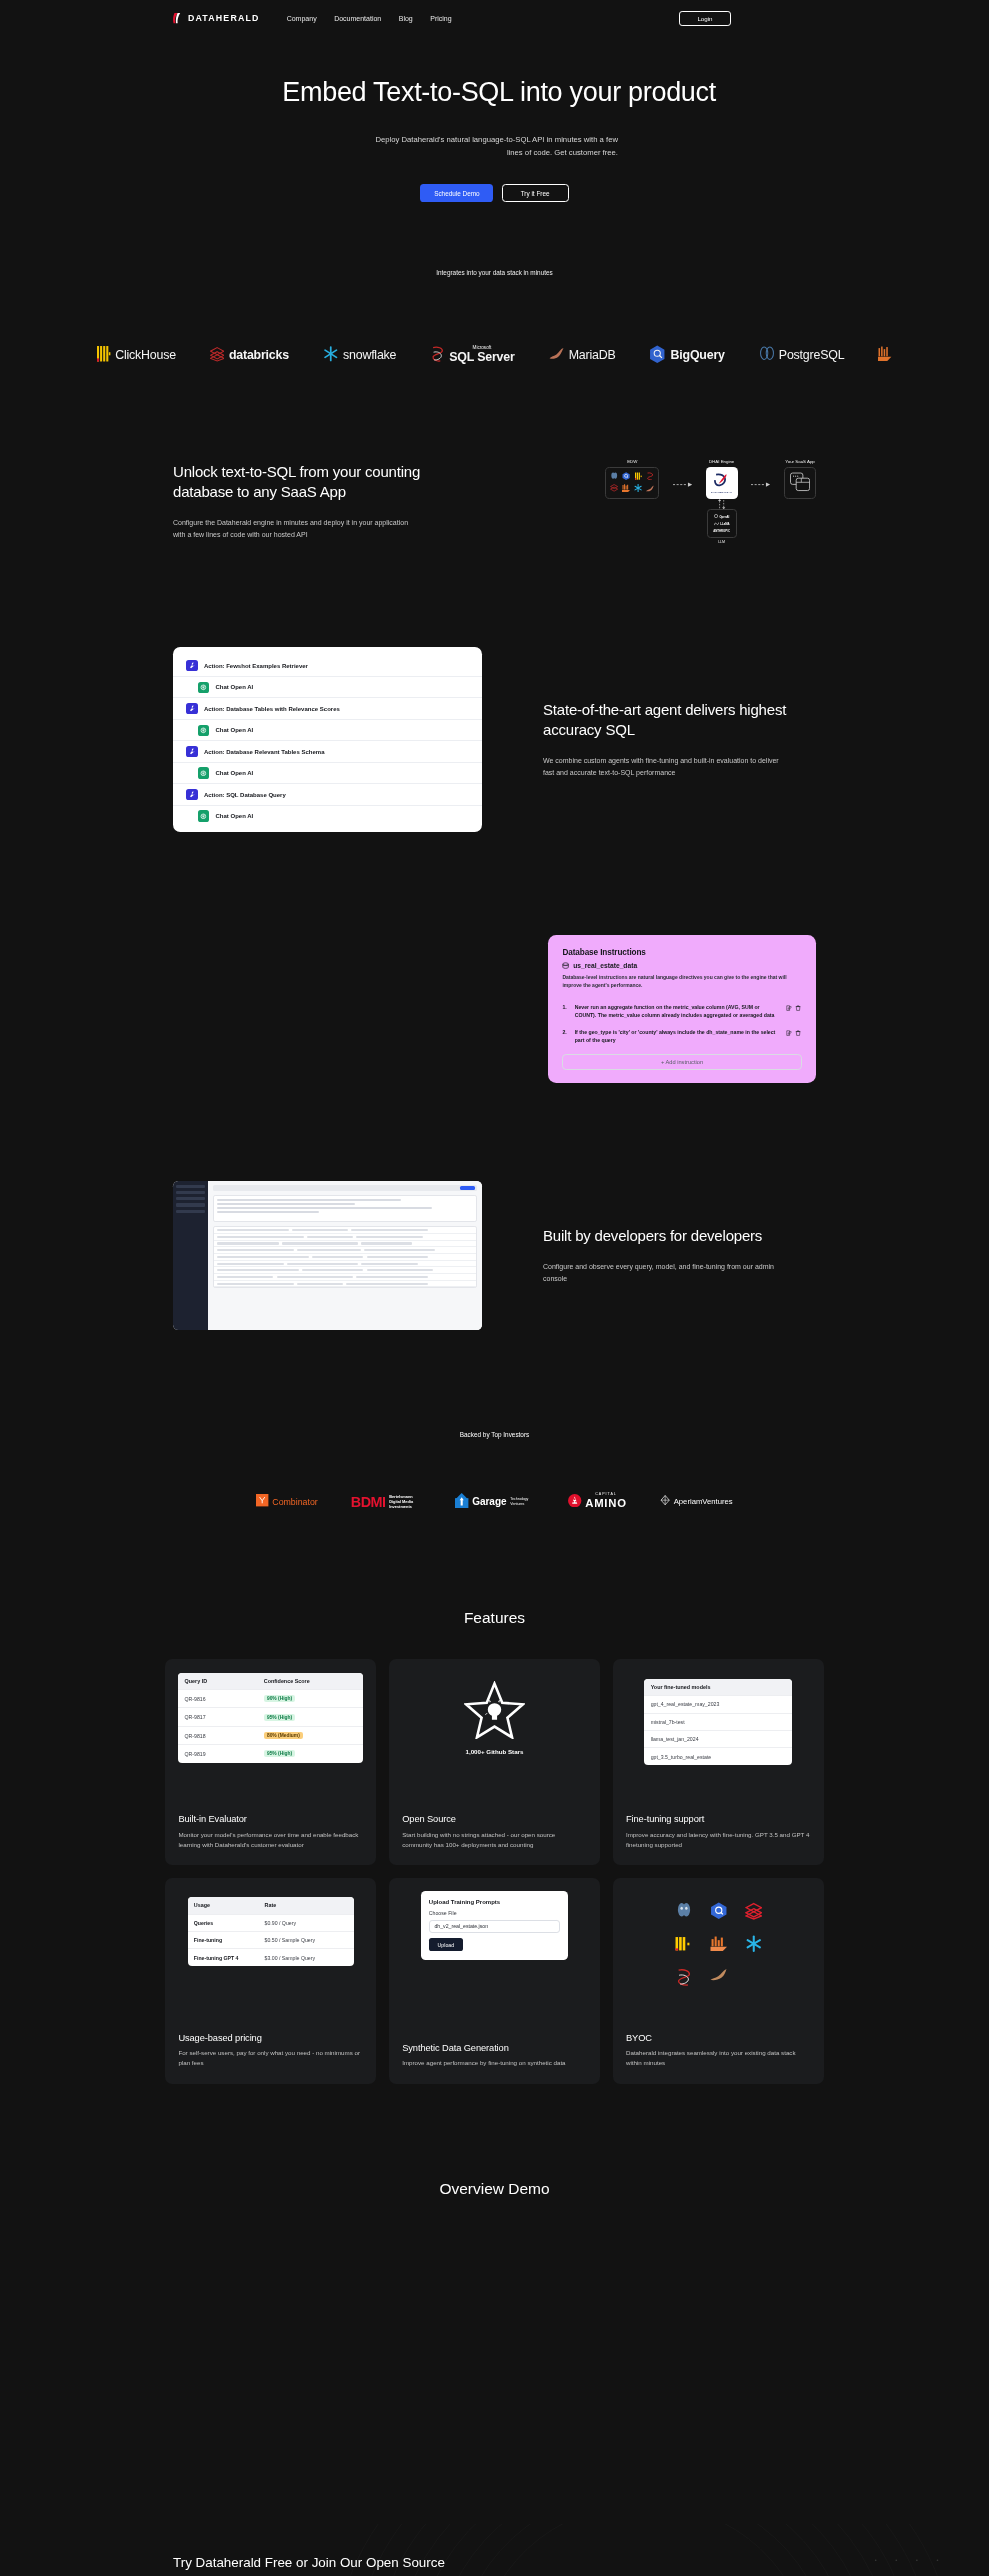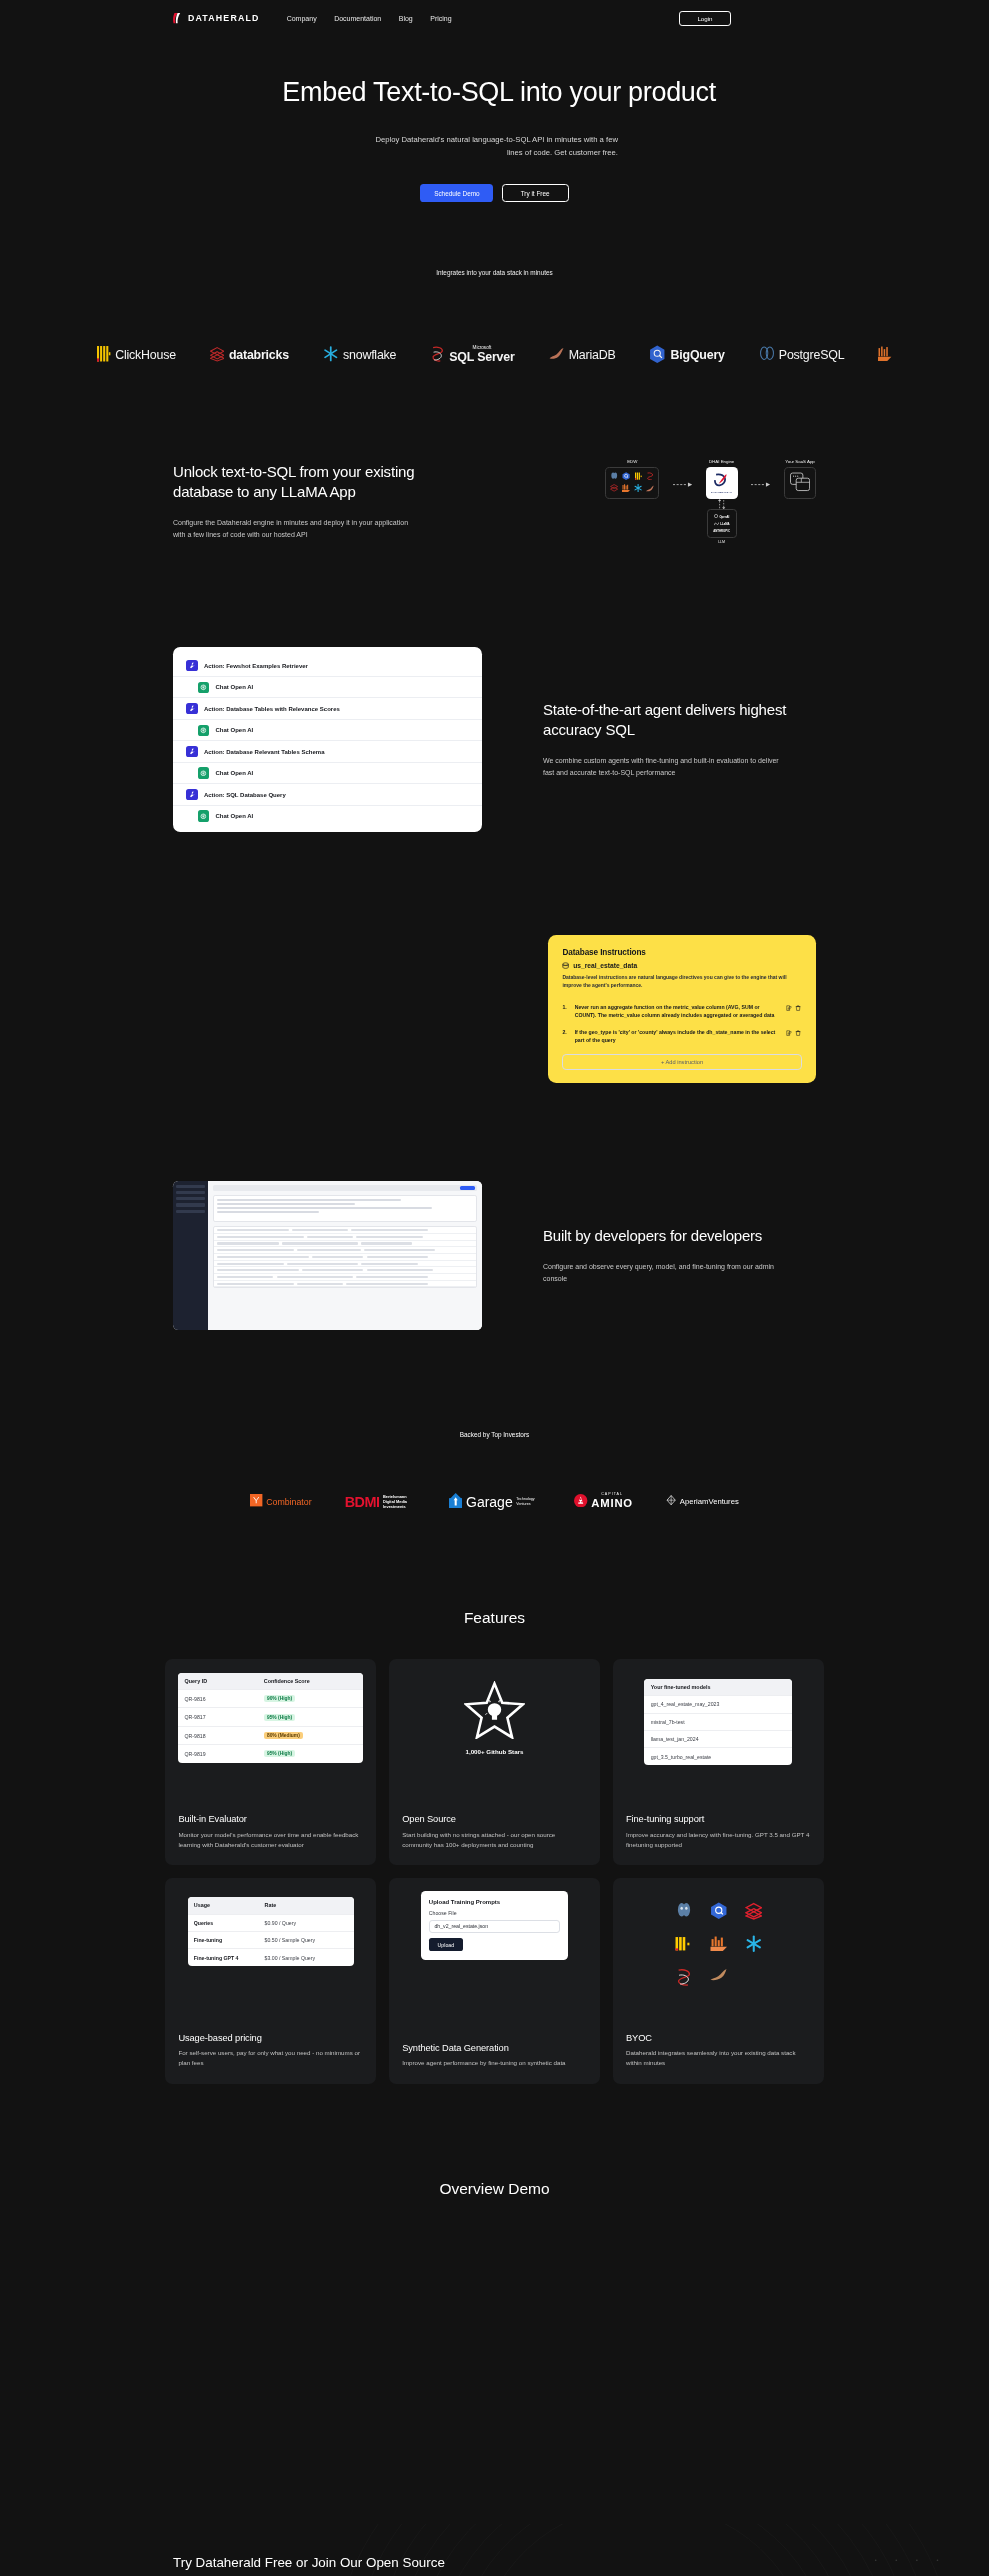--- a/index.html
+++ b/index.html
@@ -67,21 +67,21 @@
   .agent-card { width:309px; background:#fff; border-radius:7.2px; padding:8.2px 0 5.2px; }
   .agent-row { display:flex; align-items:center; gap:6.2px; padding:4.6px 13.4px; border-bottom:0.5px solid #eceef2; }
   .agent-row:last-child { border-bottom:none; }
   .agent-row.sub { padding-left:25px; }
   .chip { width:11.3px; height:11.3px; border-radius:2.6px; display:flex; align-items:center; justify-content:center; flex:0 0 auto; }
   .chip.tool { background:#3730d6; }
   .chip.oai { background:#15a06a; }
   .agent-label { color:#15171c; font-size:6px; font-weight:700; }
 
   
-  .dbi-card { width:268px; background:#fde047; border-radius:8.2px; padding:13.4px 14.4px 12.4px; color:#15171c; }
+  .dbi-card { width:268px; background:#f0abfc; border-radius:8.2px; padding:13.4px 14.4px 12.4px; color:#15171c; }
   .dbi-card h3 { font-size:8.2px; font-weight:800; letter-spacing:-0.1px; }
   .dbi-db { display:flex; align-items:center; gap:3.6px; margin-top:4.6px; font-size:6.7px; font-weight:700; }
   .dbi-desc { margin-top:4.6px; font-size:5px; line-height:1.5; color:#2a2d35; font-weight:600; }
   .dbi-list { margin-top:14.4px; }
   .dbi-item { display:flex; gap:4.1px; margin-bottom:9.3px; }
   .dbi-num { font-size:5.2px; font-weight:800; width:8.2px; flex:0 0 auto; }
   .dbi-text { font-size:5.2px; line-height:1.52; font-weight:800; flex:1; }
   .dbi-acts { display:flex; gap:3.1px; flex:0 0 auto; padding-top:0.5px; }
   .add-instr { margin-top:2.1px; height:16.5px; border:0.5px solid #d9dce3; border-radius:4.1px; display:flex; align-items:center; justify-content:center; font-size:5.7px; color:#585c66; cursor:pointer; }
 
@@ -269,21 +269,21 @@
               <path d="M0 21 L26 21 L18 29 L0 29Z" fill="#e8762d"></path>
             </svg>
         </span>
       </div>
 
     </div>
   </div>
 
   <div class="sec" style="margin-top:84px;">
     <div class="sec-txt">
-      <h2>Unlock text-to-SQL from your existing database to any LLaMA App</h2>
+      <h2>Unlock text-to-SQL from your counting database to any SaaS App</h2>
       <p>Configure the Dataherald engine in minutes and deploy it in your application with a few lines of code with our hosted API</p>
     </div>
 
     <div class="flow">
       <div class="flow-col">
         <div class="flow-cap">EDW</div>
         <div class="flow-box edw-box">
           <span><svg width="8.2" height="8.2" viewBox="0 0 16 16">
                 <ellipse cx="6" cy="7" rx="3.4" ry="6" fill="#5b7fa6"></ellipse>
                 <ellipse cx="10.5" cy="7" rx="3.4" ry="6" fill="#5b7fa6"></ellipse>
@@ -611,21 +611,21 @@
       <div class="inv-item">
         <span style="font-size:14.4px;font-weight:800;color:#e3122f;letter-spacing:-0.5px;">BDMI</span>
         <span style="font-size:3.9px;line-height:1.35;font-weight:700;max-width:33px;text-align:left;">Bertelsmann Digital Media Investments</span>
       </div>
       <div class="inv-item">
         <span><svg width="13.4" height="15.5" viewBox="0 0 26 30">
               <rect x="0" y="10" width="26" height="20" fill="#1a7fd4"></rect>
               <path d="M13 0 L26 13 L0 13Z" fill="#1a7fd4"></path>
               <path d="M9 14 L13 8 L17 14 L15 14 L15 24 L11 24 L11 14Z" fill="#fff"></path>
             </svg></span>
-        <span style="font-size:14px;font-weight:400;">Garage</span>
+        <span style="font-size:10px;font-weight:700;">Garage</span>
         <span style="font-size:3.6px;line-height:1.3;text-align:left;max-width:25px;">Technology Ventures</span>
       </div>
       <div class="inv-item">
         <span><svg width="13.4" height="13.4" viewBox="0 0 26 26">
               <circle cx="13" cy="13" r="13" fill="#e0102c"></circle>
               <path d="M13 5 L18 19 L8 19Z" fill="#fff"></path>
               <circle cx="13" cy="10" r="1.6" fill="#e0102c"></circle>
               <circle cx="10.5" cy="15" r="1.6" fill="#e0102c"></circle>
               <circle cx="15.5" cy="15" r="1.6" fill="#e0102c"></circle>
             </svg></span>

